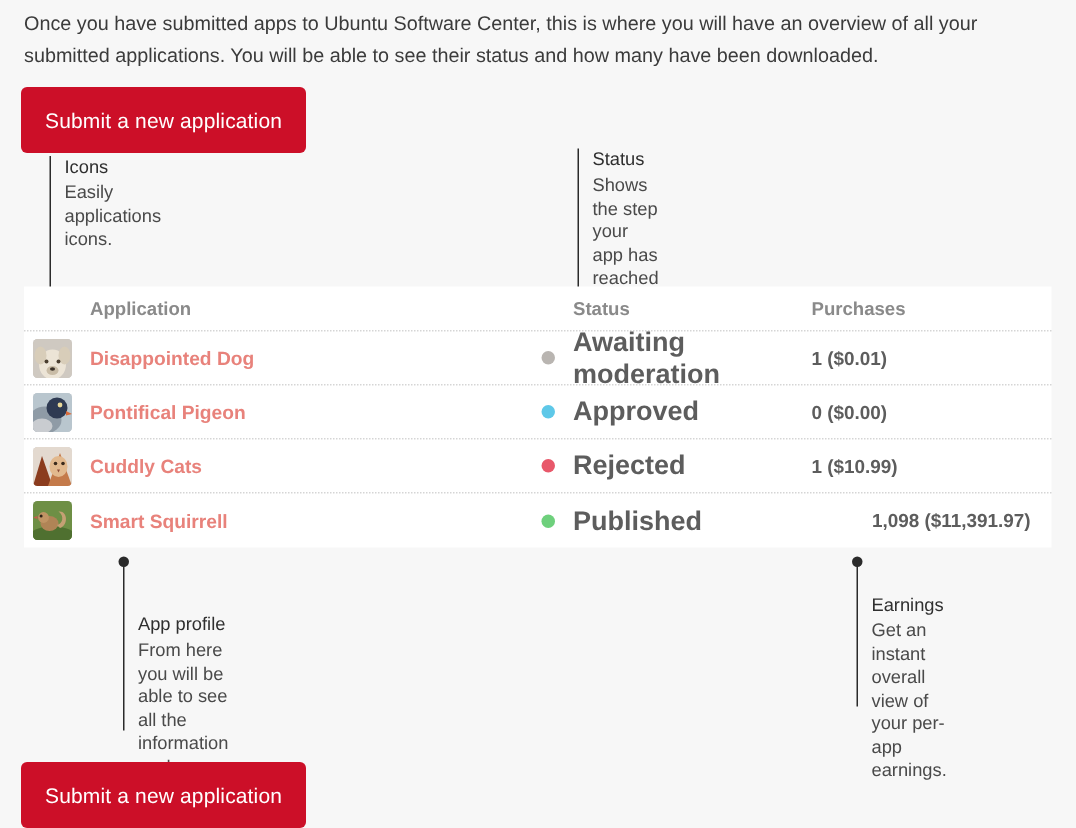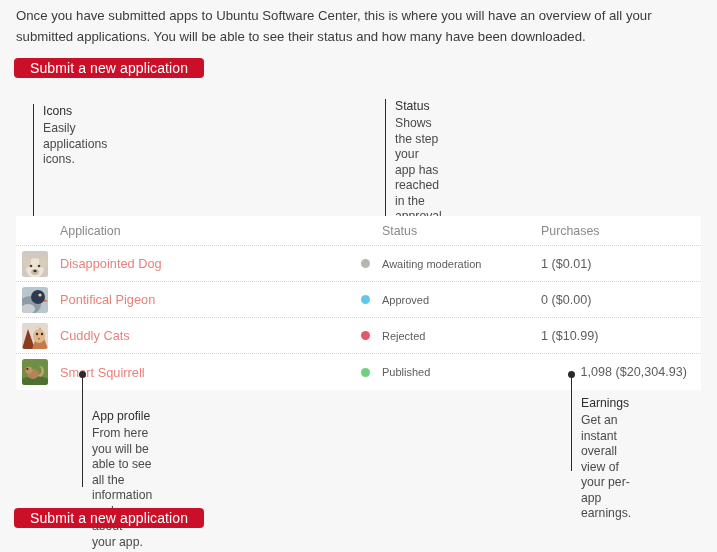--- a/index.html
+++ b/index.html
@@ -27,21 +27,21 @@
     color: #3b3b3b;
   }
   .intro p { margin: 5px 0 0 0; }
 
   
   .btn-submit {
     position: absolute;
     display: inline-flex;
     align-items: center;
     justify-content: center;
-    height: 20px;
+    height: 44px;
     padding: 0 16px;
     background: #cc0f28;
     color: #ffffff;
     font-size: 14px;
     border: none;
     border-radius: 4px;
     cursor: pointer;
     font-family: "Liberation Sans", "DejaVu Sans", sans-serif;
     line-height: 1;
     letter-spacing: .1px;
@@ -104,24 +104,25 @@
 
   
   #callout-earnings { left: 571px; top: 371px; }
   #callout-earnings .cline { top: 3px; height: 97px; }
   #callout-earnings .cdot  { top: 0px; }
   #callout-earnings .ctext { top: 25px; }
 
   
   #app-table {
     position: absolute;
-    left: 16px; top: 216px;
+    left: 16px; top: 191px;
     width: 685px;
     background: #ffffff;
     padding: 0 0 0 0;
+    font-weight: bold;
   }
   .trow {
     display: flex;
     align-items: center;
     height: 36px;
     padding: 0 14px 0 0;
     border-bottom: 1px dotted #d5d5d5;
   }
   .trow.head {
     height: 30px;
@@ -161,21 +162,21 @@
     text-decoration: none;
     cursor: pointer;
   }
   .dot {
     width: 9px; height: 9px;
     border-radius: 50%;
     margin-right: 12px;
     flex: 0 0 9px;
   }
   .statustext {
-    font-size: 11px;
+    font-size: 18px;
     color: #5d5d5d;
   }
   .purchtext {
     font-size: 12.6px;
     color: #5d5d5d;
   }
 </style>
 </head>
 <body>
 
@@ -292,21 +293,21 @@
             <circle cx="5.4" cy="10" r="1" fill="#2e2218"></circle>
             <path d="M3 10 L0 11 L3 12 Z" fill="#c85a4a"></path>
           </svg>
         </span>
         <a class="appname" href="#">Smart Squirrell</a>
       </div>
       <div class="col-status">
         <span class="dot" id="dot3" style="background: rgb(110, 208, 124);"></span>
         <span class="statustext">Published</span>
       </div>
-      <div class="col-purch purchtext">1,098 ($20,304.93)</div>
+      <div class="col-purch purchtext">1,098 ($11,391.97)</div>
     </div>
 
   </div>
 
   <div class="callout" id="callout-appprofile">
     <div class="cdot"></div>
     <div class="cline"></div>
     <div class="ctext">
       <p class="ctitle">App profile</p>
       <p class="cbody">From here you will be able to see

